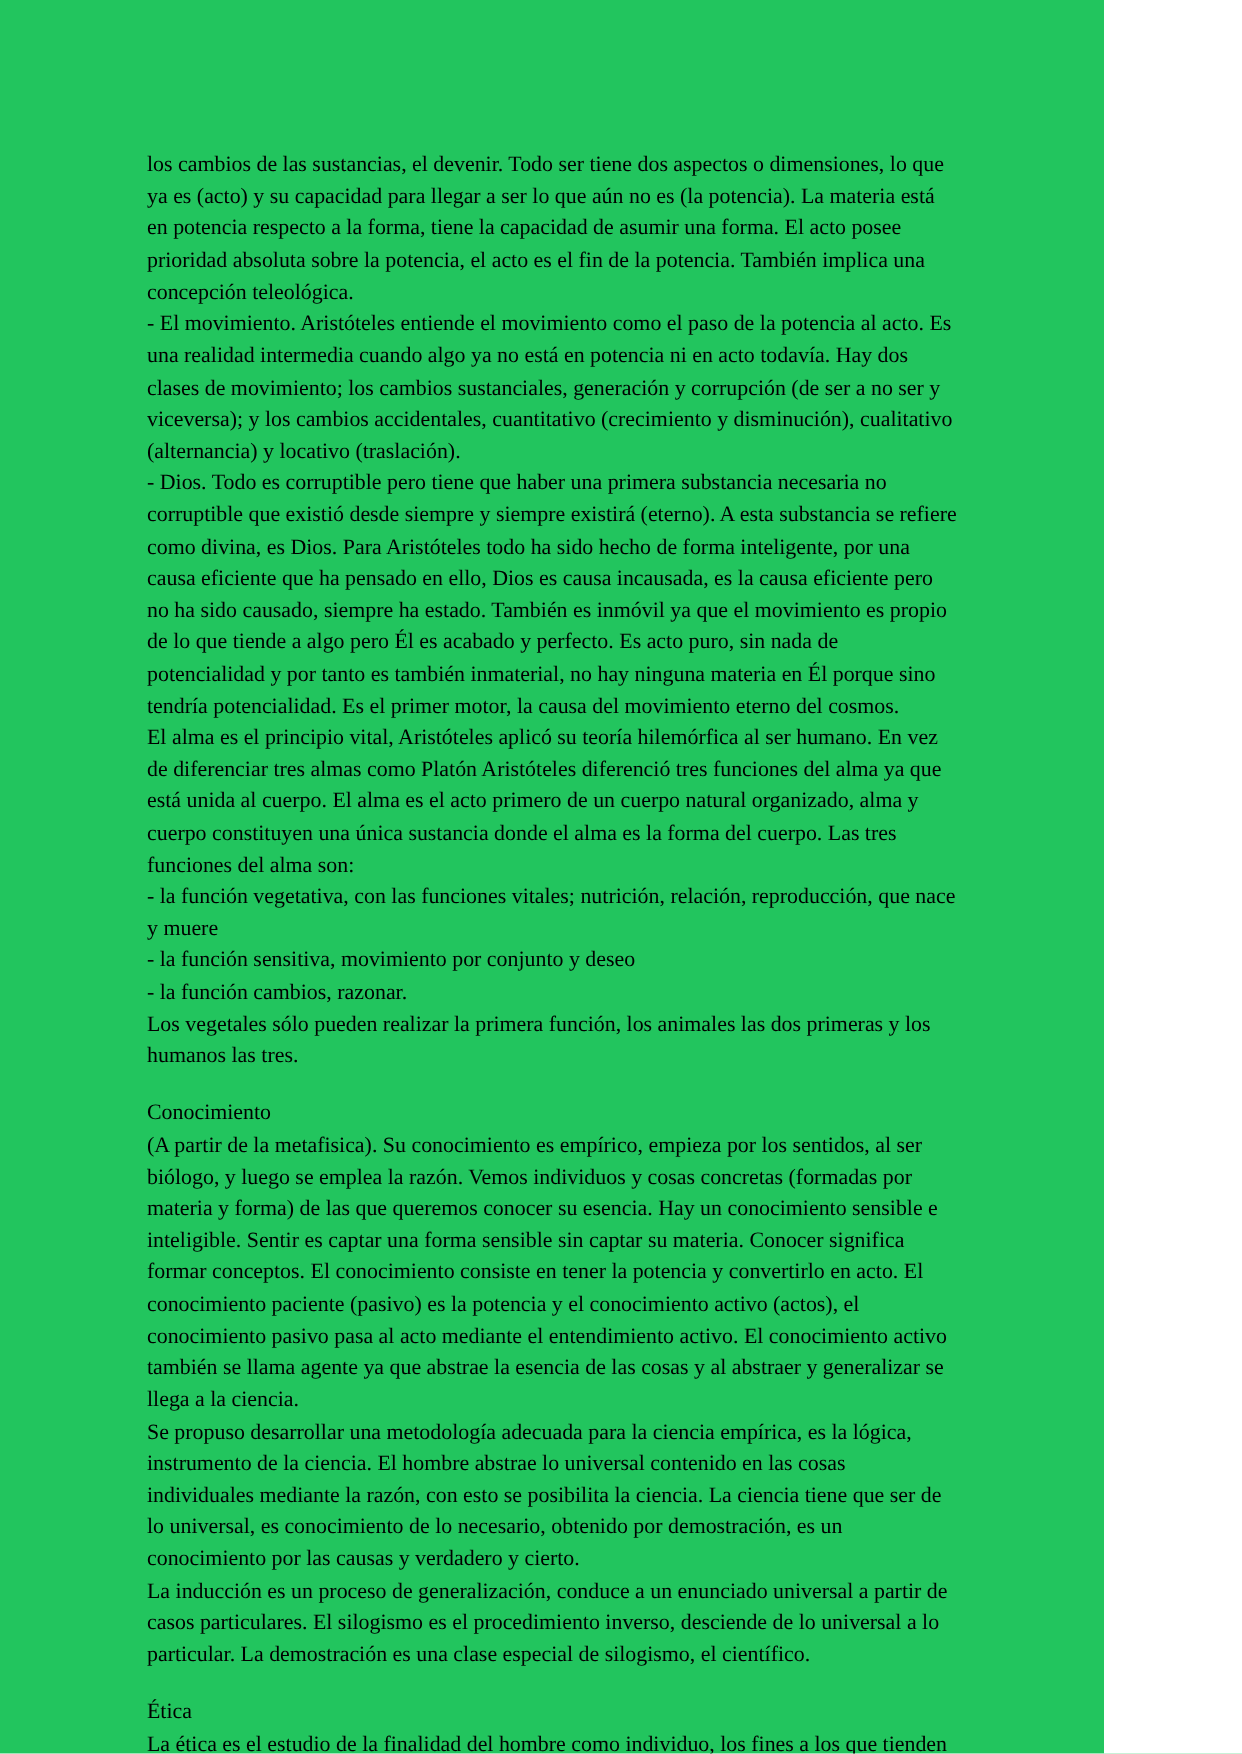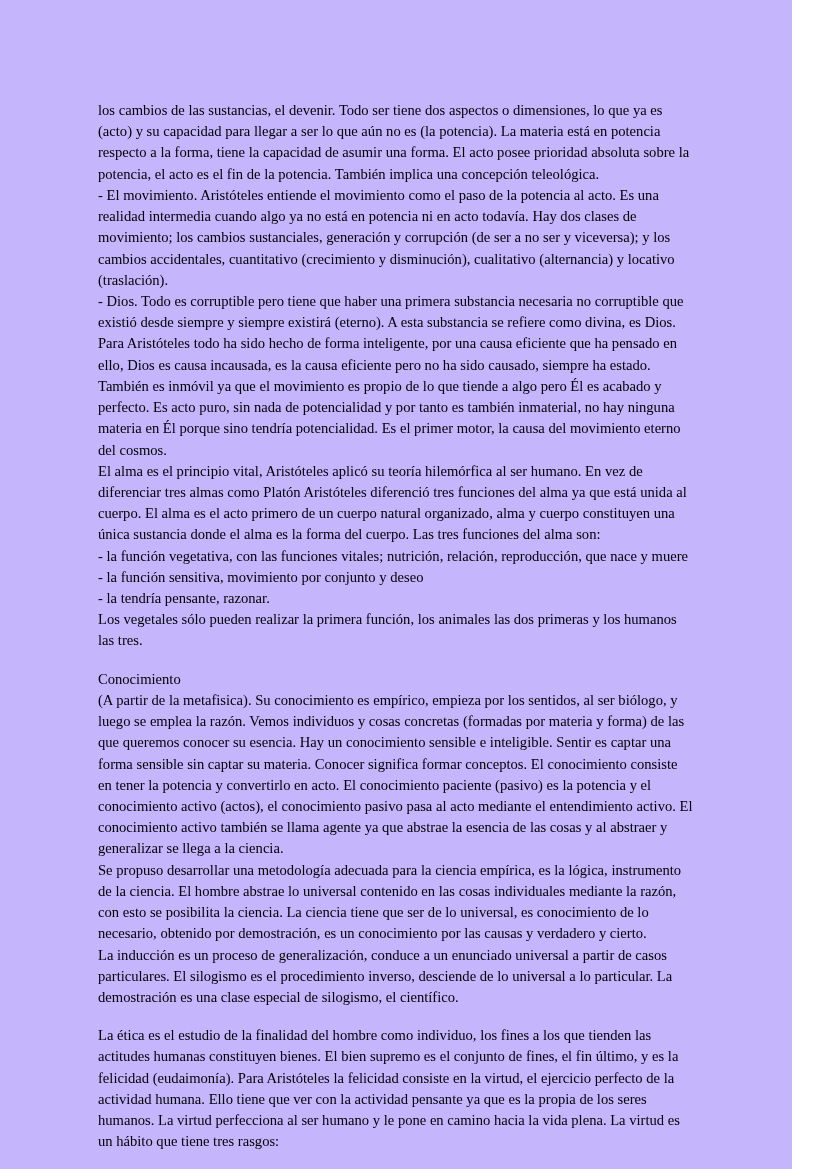--- a/index.html
+++ b/index.html
@@ -8,23 +8,23 @@
     background: #ffffff;
   }
   body {
     width: 828px;
     height: 1169px;
     font-family: "Liberation Serif", serif;
     color: #000000;
   }
   .page {
     position: relative;
-    width: 792px;
+    width: 736px;
     height: 1169px;
-    background: #c4b5fd;
+    background: #22c55e;
     box-sizing: border-box;
     padding: 100px 98px 0 98px;
   }
   .doc-body {
     font-size: 14.6px;
     line-height: 1.455;
     text-align: left;
   }
   .para {
     margin: 0;
@@ -45,23 +45,24 @@
 <body>
 
 <div class="page">
   <div class="doc-body" id="doc-body">
       <p class="para">los cambios de las sustancias, el devenir. Todo ser tiene dos aspectos o dimensiones, lo que ya es (acto) y su capacidad para llegar a ser lo que aún no es (la potencia). La materia está en potencia respecto a la forma, tiene la capacidad de asumir una forma. El acto posee prioridad absoluta sobre la potencia, el acto es el fin de la potencia. También implica una concepción teleológica.</p>
       <p class="para">- El movimiento. Aristóteles entiende el movimiento como el paso de la potencia al acto. Es una realidad intermedia cuando algo ya no está en potencia ni en acto todavía. Hay dos clases de movimiento; los cambios sustanciales, generación y corrupción (de ser a no ser y viceversa); y los cambios accidentales, cuantitativo (crecimiento y disminución), cualitativo (alternancia) y locativo (traslación).</p>
       <p class="para">- Dios. Todo es corruptible pero tiene que haber una primera substancia necesaria no corruptible que existió desde siempre y siempre existirá (eterno). A esta substancia se refiere como divina, es Dios. Para Aristóteles todo ha sido hecho de forma inteligente, por una causa eficiente que ha pensado en ello, Dios es causa incausada, es la causa eficiente pero no ha sido causado, siempre ha estado. También es inmóvil ya que el movimiento es propio de lo que tiende a algo pero Él es acabado y perfecto. Es acto puro, sin nada de potencialidad y por tanto es también inmaterial, no hay ninguna materia en Él porque sino tendría potencialidad. Es el primer motor, la causa del movimiento eterno del cosmos.</p>
       <p class="para">El alma es el principio vital, Aristóteles aplicó su teoría hilemórfica al ser humano. En vez de diferenciar tres almas como Platón Aristóteles diferenció tres funciones del alma ya que está unida al cuerpo. El alma es el acto primero de un cuerpo natural organizado, alma y cuerpo constituyen una única sustancia donde el alma es la forma del cuerpo. Las tres funciones del alma son:</p>
       <p class="para">- la función vegetativa, con las funciones vitales; nutrición, relación, reproducción, que nace y muere</p>
       <p class="para">- la función sensitiva, movimiento por conjunto y deseo</p>
-      <p class="para">- la tendría pensante, razonar.</p>
+      <p class="para">- la función cambios, razonar.</p>
       <p class="para">Los vegetales sólo pueden realizar la primera función, los animales las dos primeras y los humanos las tres.</p>
       <div class="spacer"></div>
       <p class="section-heading">Conocimiento</p>
       <p class="para">(A partir de la metafisica). Su conocimiento es empírico, empieza por los sentidos, al ser biólogo, y luego se emplea la razón. Vemos individuos y cosas concretas (formadas por materia y forma) de las que queremos conocer su esencia. Hay un conocimiento sensible e inteligible. Sentir es captar una forma sensible sin captar su materia. Conocer significa formar conceptos. El conocimiento consiste en tener la potencia y convertirlo en acto. El conocimiento paciente (pasivo) es la potencia y el conocimiento activo (actos), el conocimiento pasivo pasa al acto mediante el entendimiento activo. El conocimiento activo también se llama agente ya que abstrae la esencia de las cosas y al abstraer y generalizar se llega a la ciencia.</p>
       <p class="para">Se propuso desarrollar una metodología adecuada para la ciencia empírica, es la lógica, instrumento de la ciencia. El hombre abstrae lo universal contenido en las cosas individuales mediante la razón, con esto se posibilita la ciencia. La ciencia tiene que ser de lo universal, es conocimiento de lo necesario, obtenido por demostración, es un conocimiento por las causas y verdadero y cierto.</p>
       <p class="para">La inducción es un proceso de generalización, conduce a un enunciado universal a partir de casos particulares. El silogismo es el procedimiento inverso, desciende de lo universal a lo particular. La demostración es una clase especial de silogismo, el científico.</p>
       <div class="spacer"></div>
+      <p class="section-heading">Ética</p>
       <p class="para">La ética es el estudio de la finalidad del hombre como individuo, los fines a los que tienden las actitudes humanas constituyen bienes. El bien supremo es el conjunto de fines, el fin último, y es la felicidad (eudaimonía). Para Aristóteles la felicidad consiste en la virtud, el ejercicio perfecto de la actividad humana. Ello tiene que ver con la actividad pensante ya que es la propia de los seres humanos. La virtud perfecciona al ser humano y le pone en camino hacia la vida plena. La virtud es un hábito que tiene tres rasgos:</p>
     </div>
 </div>
 
 </body></html>

